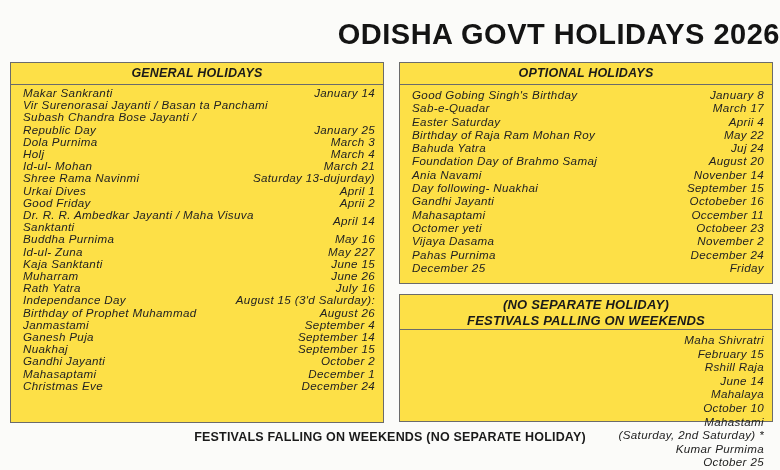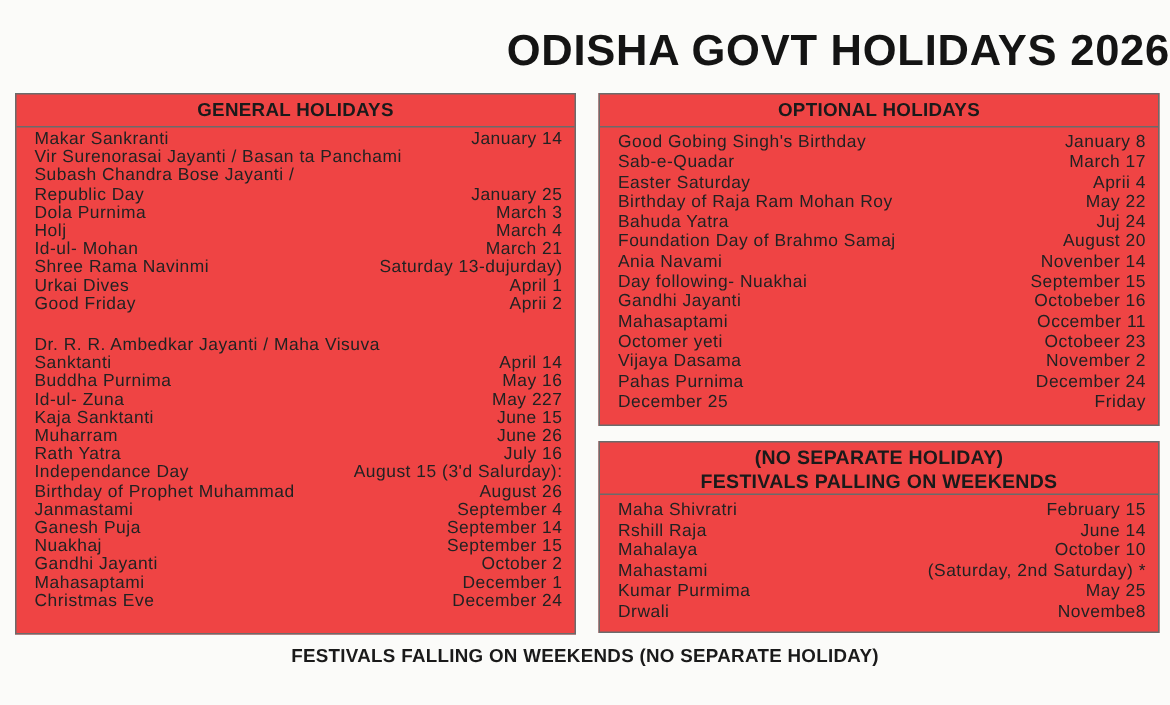--- a/index.html
+++ b/index.html
@@ -8,48 +8,49 @@
       background: #fbfbf9; color: #161616;
       font-family: "Liberation Sans", "DejaVu Sans", sans-serif;
       position: relative;
     }
     .title {
       position: absolute; left: 0; top: 18px; width: 780px;
       text-align: right; font-weight: bold; font-size: 29px;
       letter-spacing: 0.5px; color: #141414;
     }
     .box {
-      position: absolute; border: 1.5px solid #6b6b6b; background: #ef4444;
+      position: absolute; border: 1.5px solid #6b6b6b; background: #fde047;
       box-sizing: border-box;
+      font-style: italic;
     }
     .box-head {
       text-align: center; font-weight: bold; font-size: 12.5px;
       border-bottom: 1.5px solid #6b6b6b; color: #1a1a1a;
       letter-spacing: 0.2px;
     }
     .rows { padding: 2px 8px 0 12px; }
     .row {
       display: flex; justify-content: space-between; align-items: flex-end;
       font-size: 11.6px; line-height: 12.2px; color: #222;
       letter-spacing: 0.35px;
     }
     .row .name { white-space: nowrap; }
     .row .date { white-space: nowrap; text-align: right; }
-    .row.multi { align-items: flex-end; margin-top: 15px; }
+    .row.multi { align-items: center; }
     .row.multi .name { white-space: normal; }
     #general { left: 10px; top: 62px; width: 374px; height: 361px; }
     #general .box-head { height: 21px; line-height: 21px; }
     #optional { left: 399px; top: 62px; width: 374px; height: 222px; }
     #optional .box-head { height: 21px; line-height: 21px; }
     #optional .rows { padding-top: 3px; }
     #optional .row { line-height: 13.3px; }
     #weekends { left: 399px; top: 294px; width: 374px; height: 128px; }
     #weekends .box-head { font-size: 13px; line-height: 15.5px; padding: 2px 0 1px 0; }
     #weekends .rows { padding-top: 3px; }
-    #weekends .row { line-height: 13.6px; }
+    #weekends .row { line-height: 13.6px; flex-direction: column; }
     .footer {
       position: absolute; left: 0; top: 430px; width: 780px; text-align: center;
       font-weight: bold; font-size: 12.5px; color: #1a1a1a; letter-spacing: 0.2px;
     }
   </style>
 </head>
 <body>
 
 <div class="title">ODISHA GOVT HOLIDAYS 2026</div>
 
@@ -234,21 +235,21 @@
       <div class="row">
         <span class="name">Mahalaya</span>
         <span class="date">October  10</span>
       </div>
       <div class="row">
         <span class="name">Mahastami</span>
         <span class="date">(Saturday, 2nd Saturday) *</span>
       </div>
       <div class="row">
         <span class="name">Kumar Purmima</span>
-        <span class="date">May 25</span>
+        <span class="date">October 25</span>
       </div>
       <div class="row">
         <span class="name">Drwali</span>
         <span class="date">Novembe8</span>
       </div>
     </div>
 </div>
 
 <div class="footer">FESTIVALS FALLING ON WEEKENDS (NO SEPARATE HOLIDAY)</div>
 

